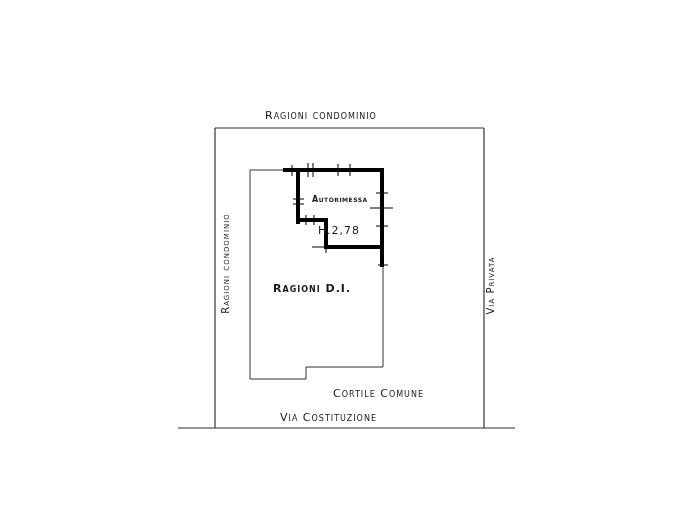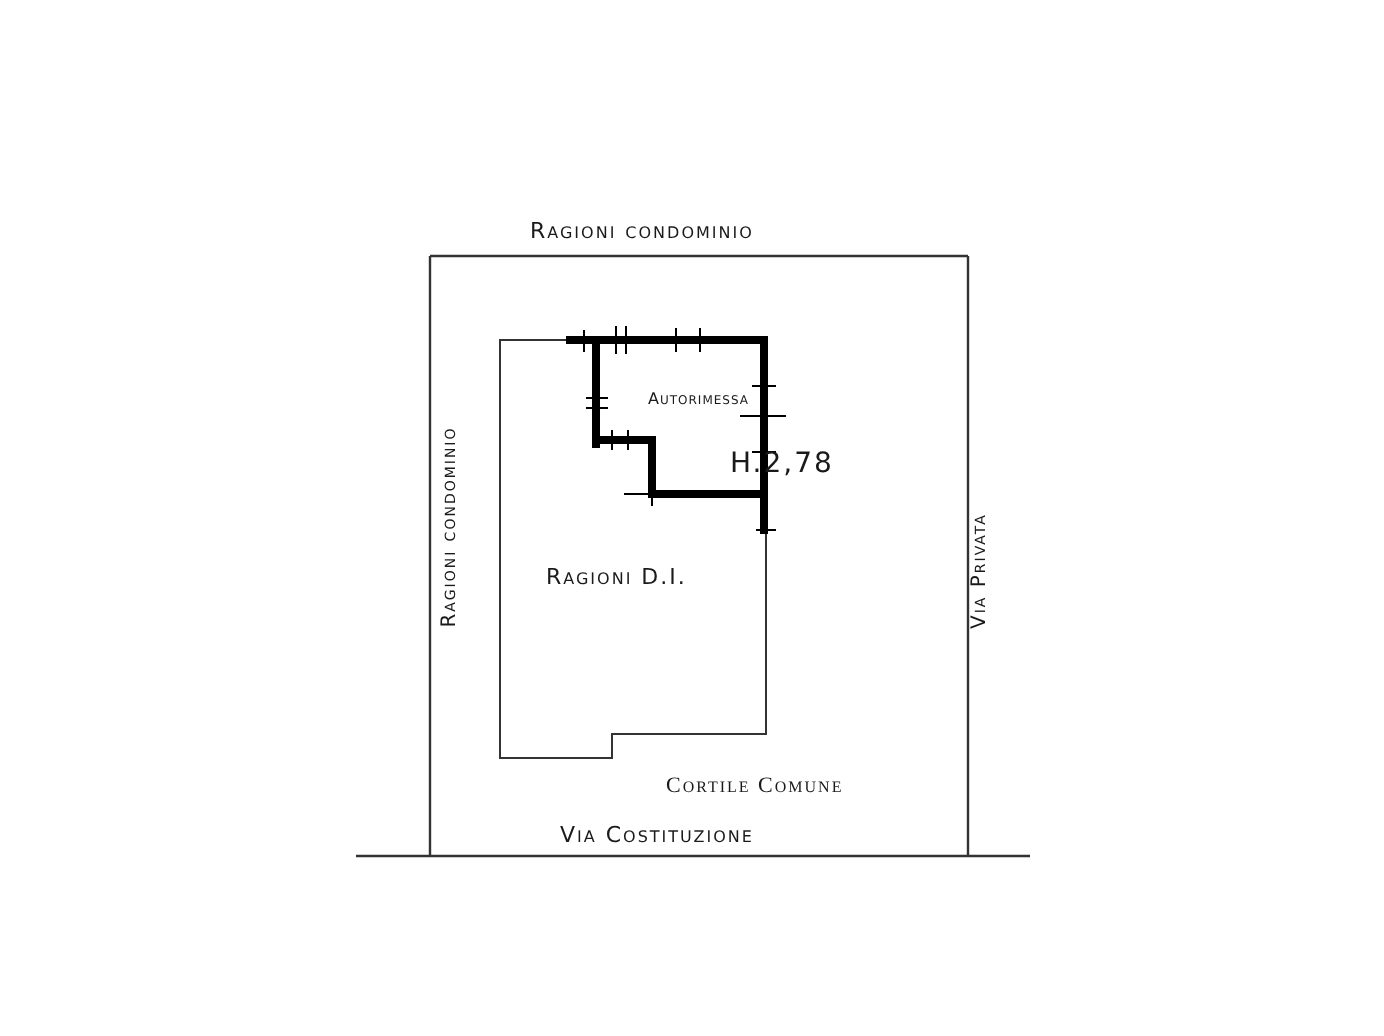--- a/index.html
+++ b/index.html
@@ -3,24 +3,24 @@
 <meta charset="utf-8">
 <style>
   html, body { margin:0; padding:0; background:#ffffff; }
   body { width:692px; height:518px; position:relative; overflow:hidden; font-family:"DejaVu Sans", sans-serif; }
   #plan { position:absolute; left:0; top:0; }
   .lbl { position:absolute; font-family:"DejaVu Sans", sans-serif; color:#1a1a1a; white-space:nowrap; font-variant:small-caps; letter-spacing:1px; }
   .lbl-top { left:265px; top:109px; font-size:11px; }
   .lbl-left { left:165px; top:258px; font-size:10px; transform:rotate(-90deg); transform-origin:center; width:120px; text-align:center; }
   .lbl-right { left:445px; top:280px; font-size:10px; transform:rotate(-90deg); transform-origin:center; width:90px; text-align:center; }
   .lbl-bottom { left:280px; top:411px; font-size:11px; }
-  .lbl-garage { left:324px; top:195px; font-size:8px; letter-spacing:0.5px; }
-  .lbl-height { left:318px; top:224px; font-size:14px; font-variant:normal;margin-left:47px; }
-  .lbl-di { left:273px; top:282px; font-size:11px; }
-  .lbl-cortile { left:333px; top:387px; font-size:11px;font-family:Liberation Serif, serif; }
+  .lbl-garage { left:312px; top:195px; font-size:8px; letter-spacing:0.5px;font-weight:bold; }
+  .lbl-height { left:318px; top:224px; font-size:11px; font-variant:normal; }
+  .lbl-di { left:273px; top:282px; font-size:11px;font-weight:bold; }
+  .lbl-cortile { left:333px; top:387px; font-size:11px; }
 </style>
 </head>
 <body>
 
 <svg id="plan" width="692" height="518" viewBox="0 0 692 518">
 
   <g stroke="#333" stroke-width="1.2" fill="none">
     <line x1="215" y1="128" x2="484" y2="128"></line>
     <line x1="215" y1="128" x2="215" y2="428"></line>
     <line x1="484" y1="128" x2="484" y2="428"></line>

